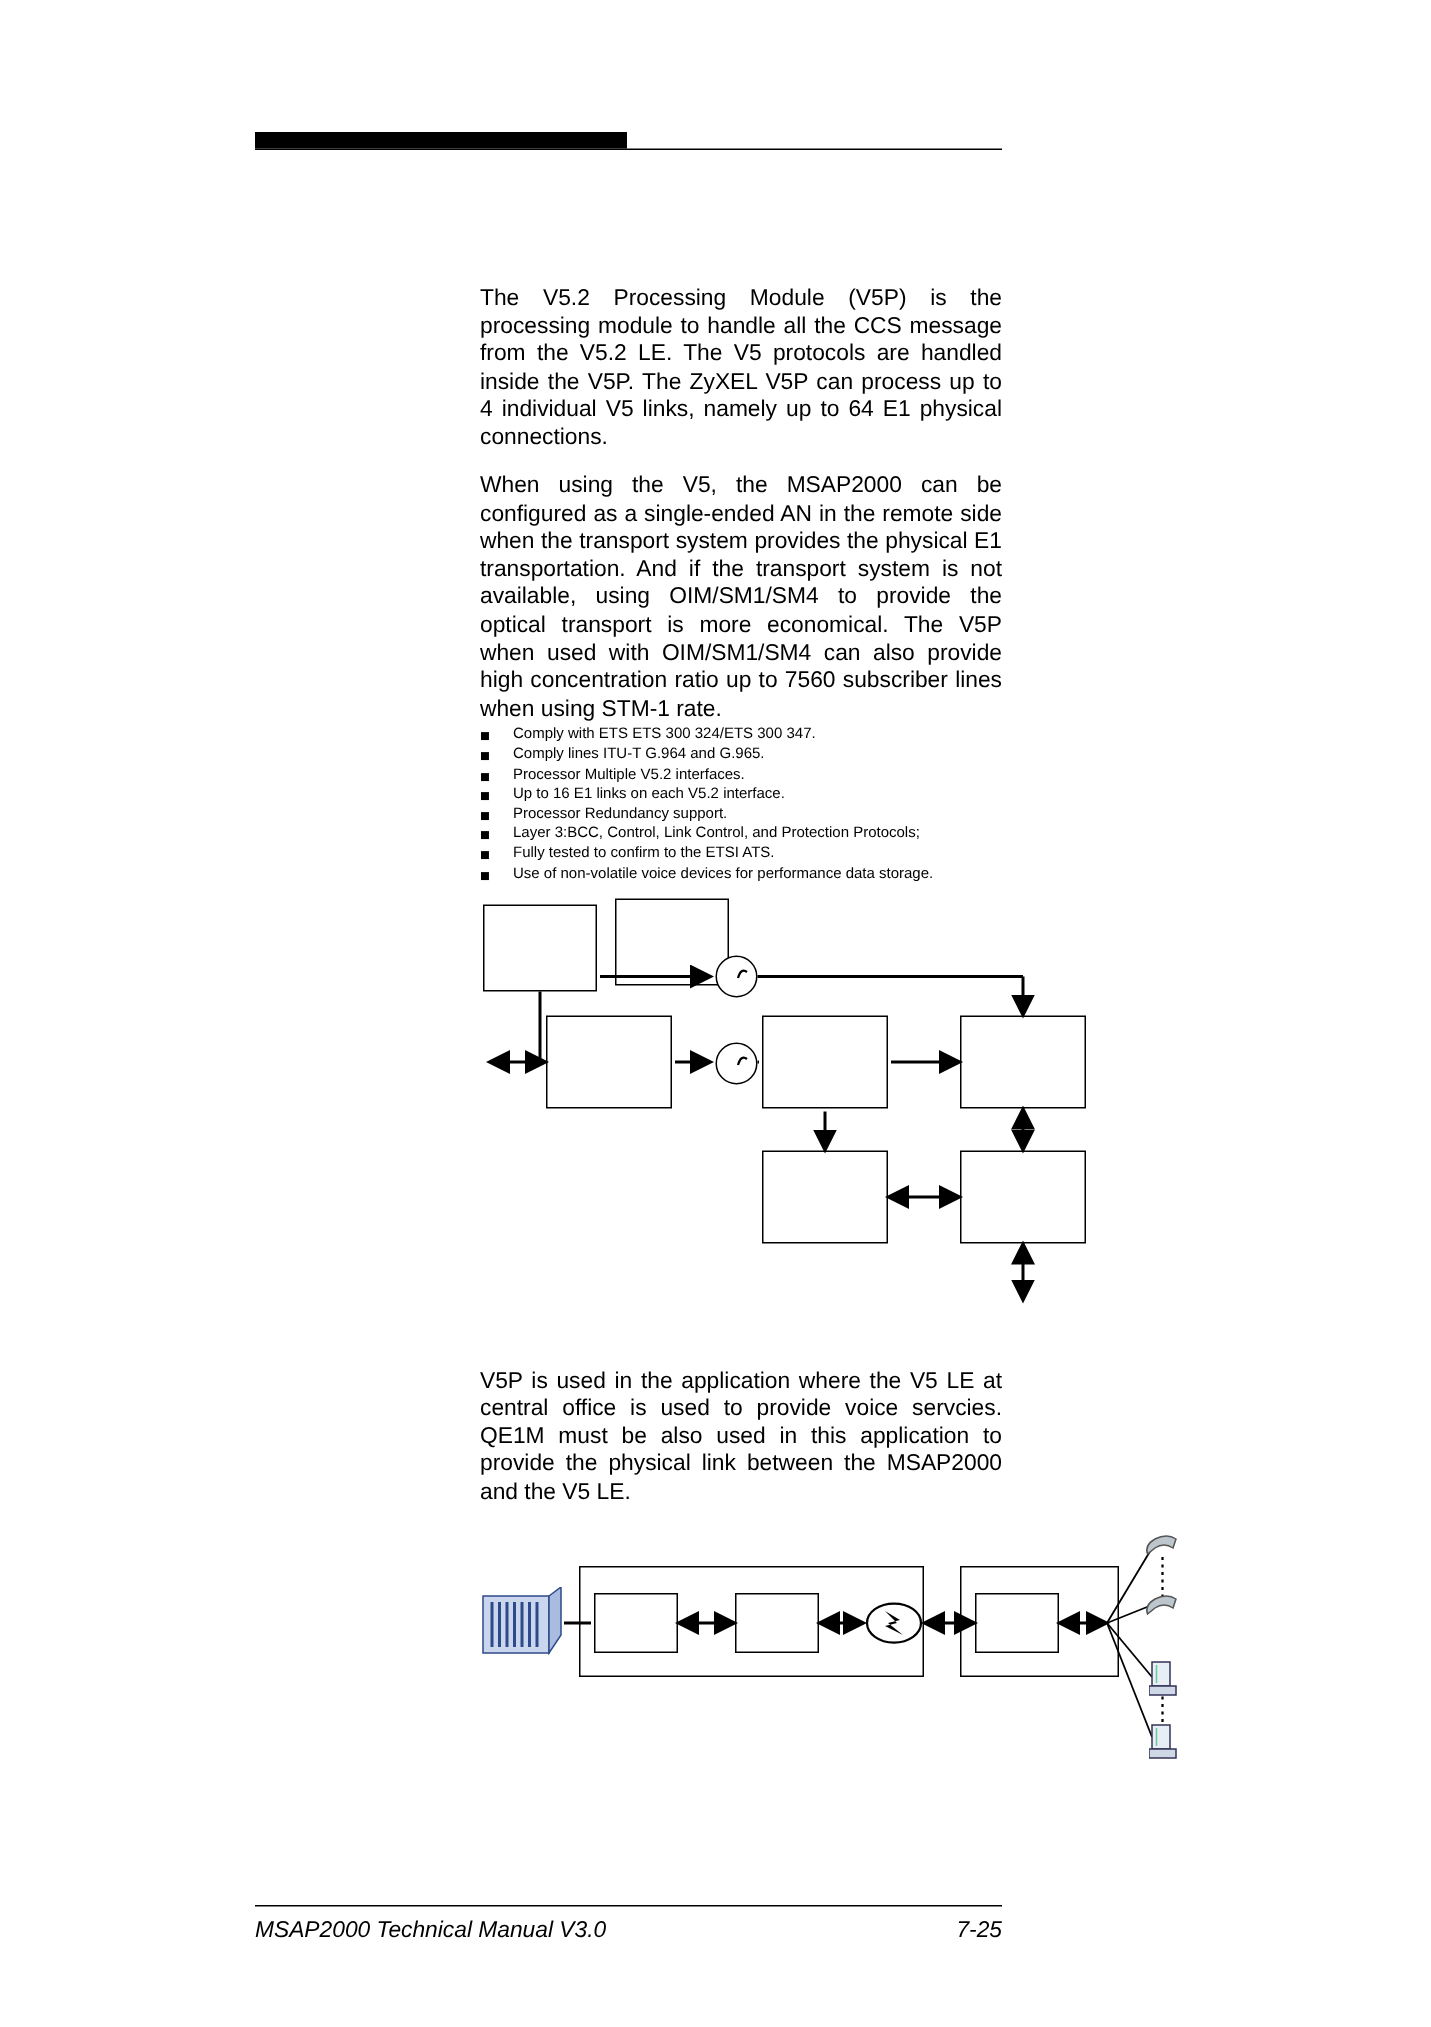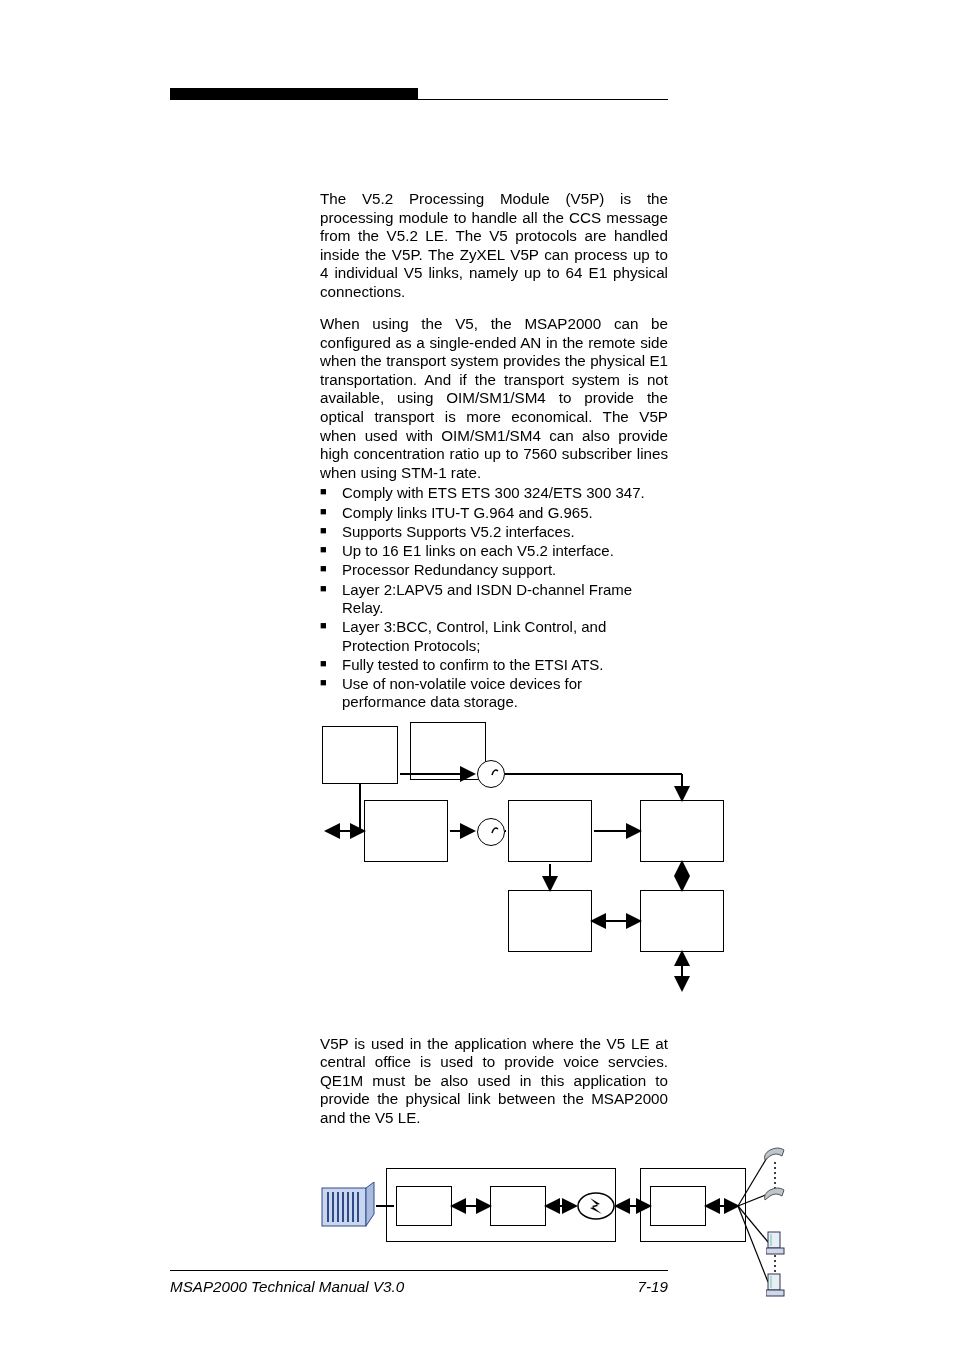--- a/index.html
+++ b/index.html
@@ -4,21 +4,21 @@
 <style>
   * { box-sizing: border-box; margin: 0; padding: 0; }
   html, body { width: 954px; height: 1351px; background: #fff; font-family: Arial, Helvetica, sans-serif; color: #000; }
   .page { position: relative; width: 838px; height: 1351px; padding: 88px 170px 0 116px; }
   .blackbar { position: absolute; top: 88px; left: 170px; width: 248px; height: 11px; background: #000; }
   .rule-top { position: absolute; top: 99px; left: 170px; right: 170px; height: 1px; background: #000; }
   .content { position: absolute; top: 190px; left: 320px; right: 170px; font-size: 15.2px; line-height: 1.22; }
   .para { text-align: justify; margin-bottom: 14px; }
   .para.last { margin-bottom: 2px; }
   ul.bullets { list-style: none; padding: 0; margin: 0 0 10px 0; }
-  ul.bullets li { position: relative; padding-left: 22px; margin-bottom: 1px; font-size: 15px; }
+  ul.bullets li { position: relative; padding-left: 22px; margin-bottom: 1px; font-size: 10px; }
   ul.bullets li::before { content: "■"; position: absolute; left: 0; top: 1px; font-size: 11px; }
 
   
   .diagram1 { position: relative; width: 470px; height: 295px; margin: 6px 0 18px 0; }
   .box { position: absolute; border: 1.5px solid #000; background: #fff; }
   .timer { width: 28px; height: 28px; border: 1.5px solid #000; border-radius: 50%; background: #fff; }
 
   
   svg.overlay { position: absolute; top: 0; left: 0; }
 
@@ -36,25 +36,24 @@
 <div class="page">
   <div class="blackbar"></div>
   <div class="rule-top"></div>
 
   <div class="content">
     <p class="para">The V5.2 Processing Module (V5P) is the processing module to handle all the CCS message from the V5.2 LE. The V5 protocols are handled inside the V5P. The ZyXEL V5P can process up to 4 individual V5 links, namely up to 64 E1 physical connections.</p>
     <p class="para last">When using the V5, the MSAP2000 can be configured as a single-ended AN in the remote side when the transport system provides the physical E1 transportation. And if the transport system is not available, using OIM/SM1/SM4 to provide the optical transport is more economical. The V5P when used with OIM/SM1/SM4 can also provide high concentration ratio up to 7560 subscriber lines when using STM-1 rate.</p>
 
     <ul class="bullets">
       <li>Comply with ETS ETS 300 324/ETS 300 347.</li>
-      <li>Comply links ITU-T G.964 and G.965.</li>
-      <li>Supports Supports V5.2 interfaces.</li>
+      <li>Comply lines ITU-T G.964 and G.965.</li>
+      <li>Processor Multiple V5.2 interfaces.</li>
       <li>Up to 16 E1 links on each V5.2 interface.</li>
       <li>Processor Redundancy support.</li>
-      <li>Layer 2:LAPV5 and ISDN D-channel Frame Relay.</li>
       <li>Layer 3:BCC, Control, Link Control, and Protection Protocols;</li>
       <li>Fully tested to confirm to the ETSI ATS.</li>
       <li>Use of non-volatile voice devices for performance data storage.</li>
     </ul>
 
     <div class="diagram1">
 
       <div class="box" style="left:2px; top:4px; width:76px; height:58px;"></div>
       <div class="box" style="left:90px; top:0px; width:76px; height:58px;"></div>
       <div class="box" style="left:44px; top:78px; width:84px; height:62px;"></div>
@@ -177,15 +176,15 @@
         <rect x="2" y="2" width="12" height="16" fill="#e8eef6" stroke="#335"></rect>
         <rect x="0" y="18" width="18" height="6" fill="#cfd8e6" stroke="#335"></rect>
         <line x1="5" y1="4" x2="5" y2="16" stroke="#6c9"></line>
       </svg>
     </div>
   </div>
 
   <div class="footer-rule"></div>
   <div class="footer">
     <span>MSAP2000 Technical Manual V3.0</span>
-    <span>7-19</span>
+    <span>7-25</span>
   </div>
 </div>
 
 </body></html>

